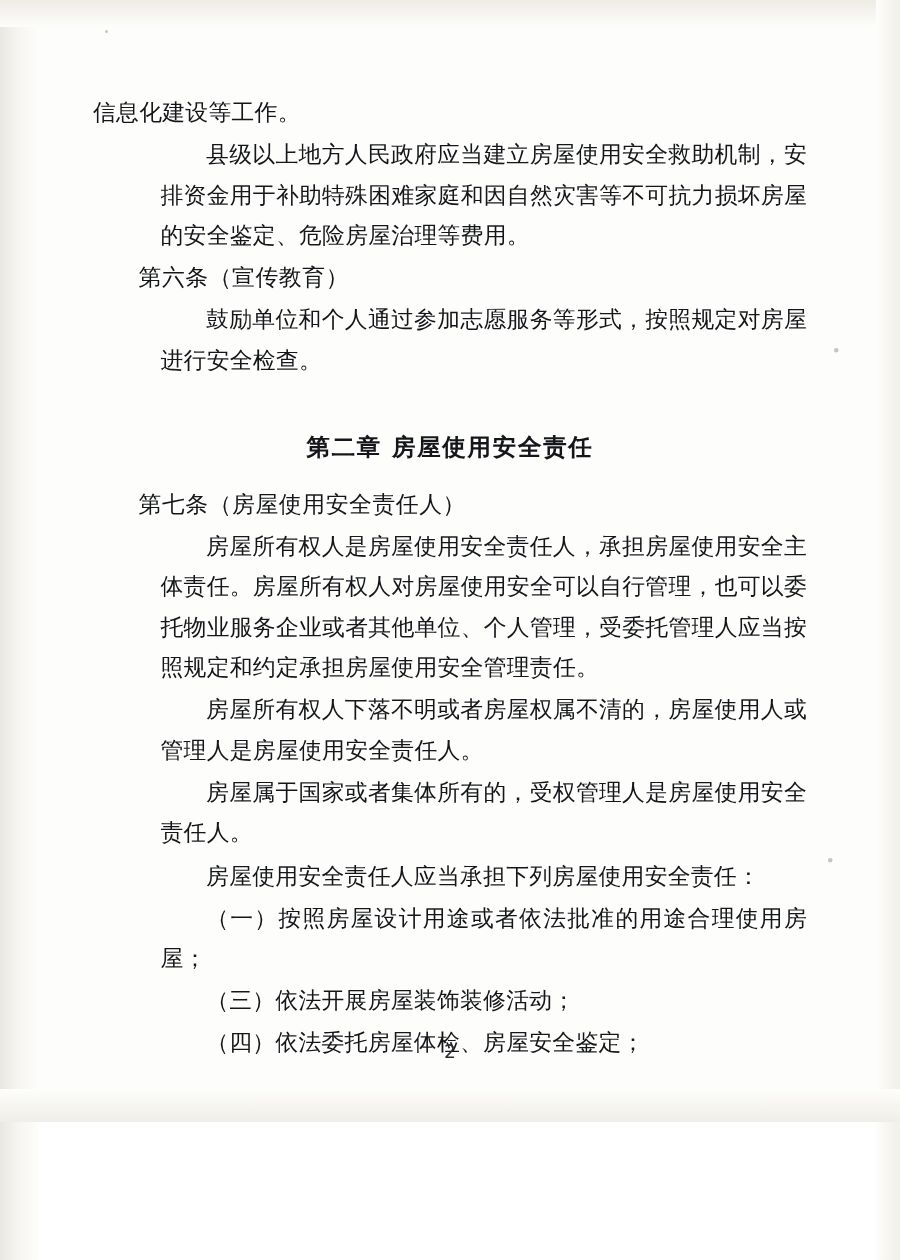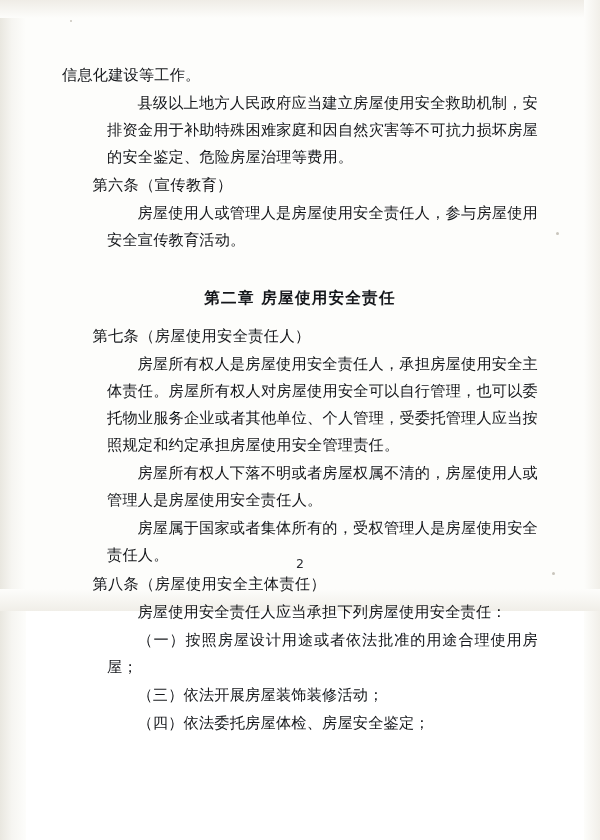--- a/index.html
+++ b/index.html
@@ -9,21 +9,21 @@
   body {
     width: 600px;
     height: 840px;
     background: #ffffff;
     font-family: "DejaVu Sans", sans-serif;
     overflow: hidden;
   }
   .page {
     position: relative;
     width: 600px;
-    height: 611px;
+    height: 748px;
     background: #fdfdfb;
     box-sizing: border-box;
     padding: 62px 62px 40px 62px;
   }
   
   .scan-edge-left {
     position: absolute;
     left: 0; top: 0;
     width: 26px; height: 840px;
     background: linear-gradient(to right, #e9e7e0 0%, #f6f5f1 45%, #fdfdfb 100%);
@@ -108,33 +108,32 @@
 
   <div class="content">
 
     <p class="plain">信息化建设等工作。</p>
 
     <p class="indent">县级以上地方人民政府应当建立房屋使用安全救助机制，安排资金用于补助特殊困难家庭和因自然灾害等不可抗力损坏房屋的安全鉴定、危险房屋治理等费用。</p>
 
     <p class="heading-inline">第六条（宣传教育）</p>
 
 
-    <p class="indent">房屋使用人或管理人是房屋使用安全责任人，参与房屋使用安全宣传教育活动。</p>
+    <p class="indent">鼓励单位和个人通过参加志愿服务等形式，按照规定对房屋进行安全检查。</p>
 
     <p class="chapter">第二章  房屋使用安全责任</p>
 
     <p class="heading-inline">第七条（房屋使用安全责任人）</p>
 
     <p class="indent">房屋所有权人是房屋使用安全责任人，承担房屋使用安全主体责任。房屋所有权人对房屋使用安全可以自行管理，也可以委托物业服务企业或者其他单位、个人管理，受委托管理人应当按照规定和约定承担房屋使用安全管理责任。</p>
 
     <p class="indent">房屋所有权人下落不明或者房屋权属不清的，房屋使用人或管理人是房屋使用安全责任人。</p>
 
     <p class="indent">房屋属于国家或者集体所有的，受权管理人是房屋使用安全责任人。</p>
 
-    <p class="heading-inline">第八条（房屋使用安全主体责任）</p>
 
     <p class="indent">房屋使用安全责任人应当承担下列房屋使用安全责任：</p>
 
     <p class="indent">（一）按照房屋设计用途或者依法批准的用途合理使用房屋；</p>
 
 
     <p class="indent">（三）依法开展房屋装饰装修活动；</p>
 
     <p class="indent">（四）依法委托房屋体检、房屋安全鉴定；</p>
 

